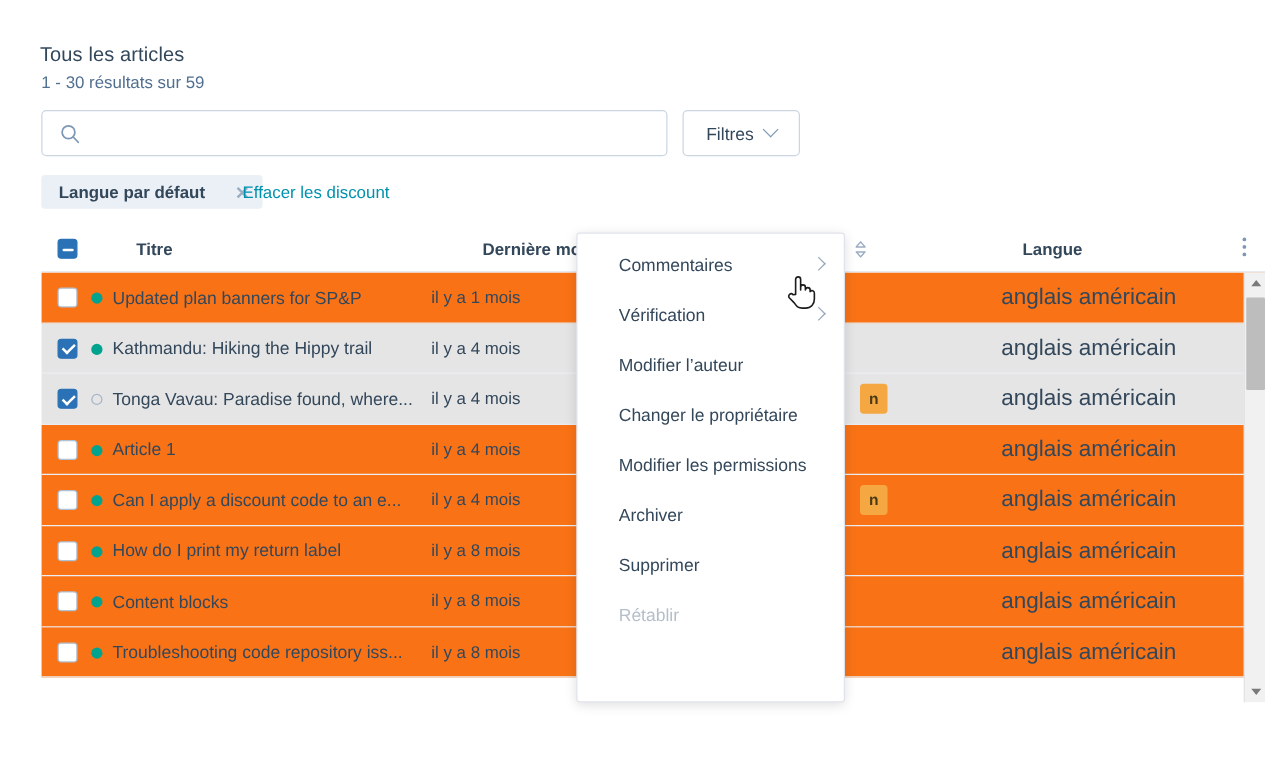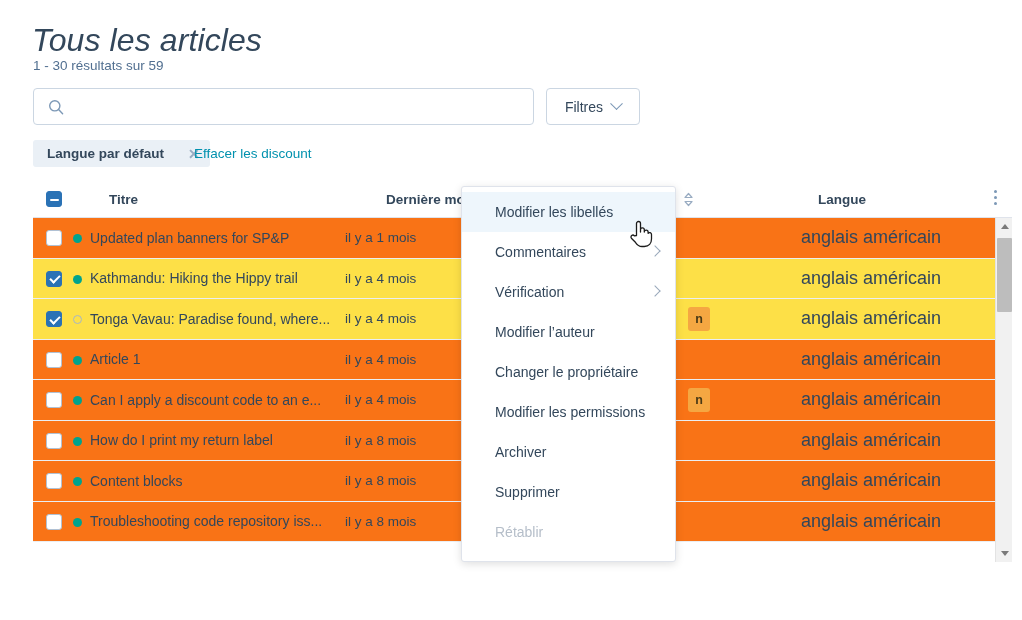--- a/index.html
+++ b/index.html
@@ -8,24 +8,23 @@
     width: 1022px; height: 620px;
     background: #ffffff;
     font-family: "Liberation Sans", sans-serif;
     color: #33475b;
     overflow: hidden;
   }
   .page { position: relative; width: 1022px; height: 620px; background:#fff; }
 
   
   .page-title {
-    position: absolute; left: 32px; top: 22px;
-    font-size: 32px; font-weight: 400; color: #33475b;
+    position: absolute; left: 32px; top: 36px;
+    font-size: 16px; font-weight: 400; color: #33475b;
     letter-spacing: .1px;
-    font-style: italic;
   }
   .result-count {
     position: absolute; left: 33px; top: 58px;
     font-size: 13.5px; color: #516f90;
   }
   .save-search-btn {
     position: absolute; right: 10px; top: 17px;
     height: 38px; padding: 0 18px;
     background: #2a72b5; color:#fff;
     border: none; border-radius: 4px;
@@ -111,21 +110,21 @@
     width:9px; height:2.5px; background:#fff; border-radius:1px;
   }
   .head-cb { position:absolute; left: 13px; top: 10px; }
 
   .tbody { height: 344px; position: relative; overflow: hidden; }
   .row {
     display:flex; align-items:center; position:relative;
     height: 40.5px; border-bottom: 1px solid #eaeef2;
     background:#f97316;
   }
-  .row.selected { background:#fde047; }
+  .row.selected { background:#e5e5e5; }
   .row .row-cb { position:absolute; left: 13px; top: 12px; }
   .dot {
     position:absolute; left: 40px; top: 16px;
     width: 9px; height:9px; border-radius:50%;
   }
   .dot.published { background:#00a38d; }
   .dot.draft { background:transparent; border:1.3px solid #a7b6c7; }
   .cell-title {
     position:absolute; left: 57px;
     font-size: 14px; color:#33475b; white-space:nowrap;
@@ -331,23 +330,20 @@
           <span class="tri-up"></span>
         </div>
       <div class="vthumb"></div>
       <div class="arrow-down">
           <span class="tri-down"></span>
         </div>
     </div>
   </div>
 
   <div class="menu" id="menu">
-      <div class="menu-item highlight">
-        <span>Modifier les libellés</span>
-      </div>
       <div class="menu-item">
         <span>Commentaires</span>
         <span class="menu-chev"></span>
       </div>
       <div class="menu-item">
         <span>Vérification</span>
         <span class="menu-chev"></span>
       </div>
       <div class="menu-item">
         <span>Modifier l’auteur</span>

